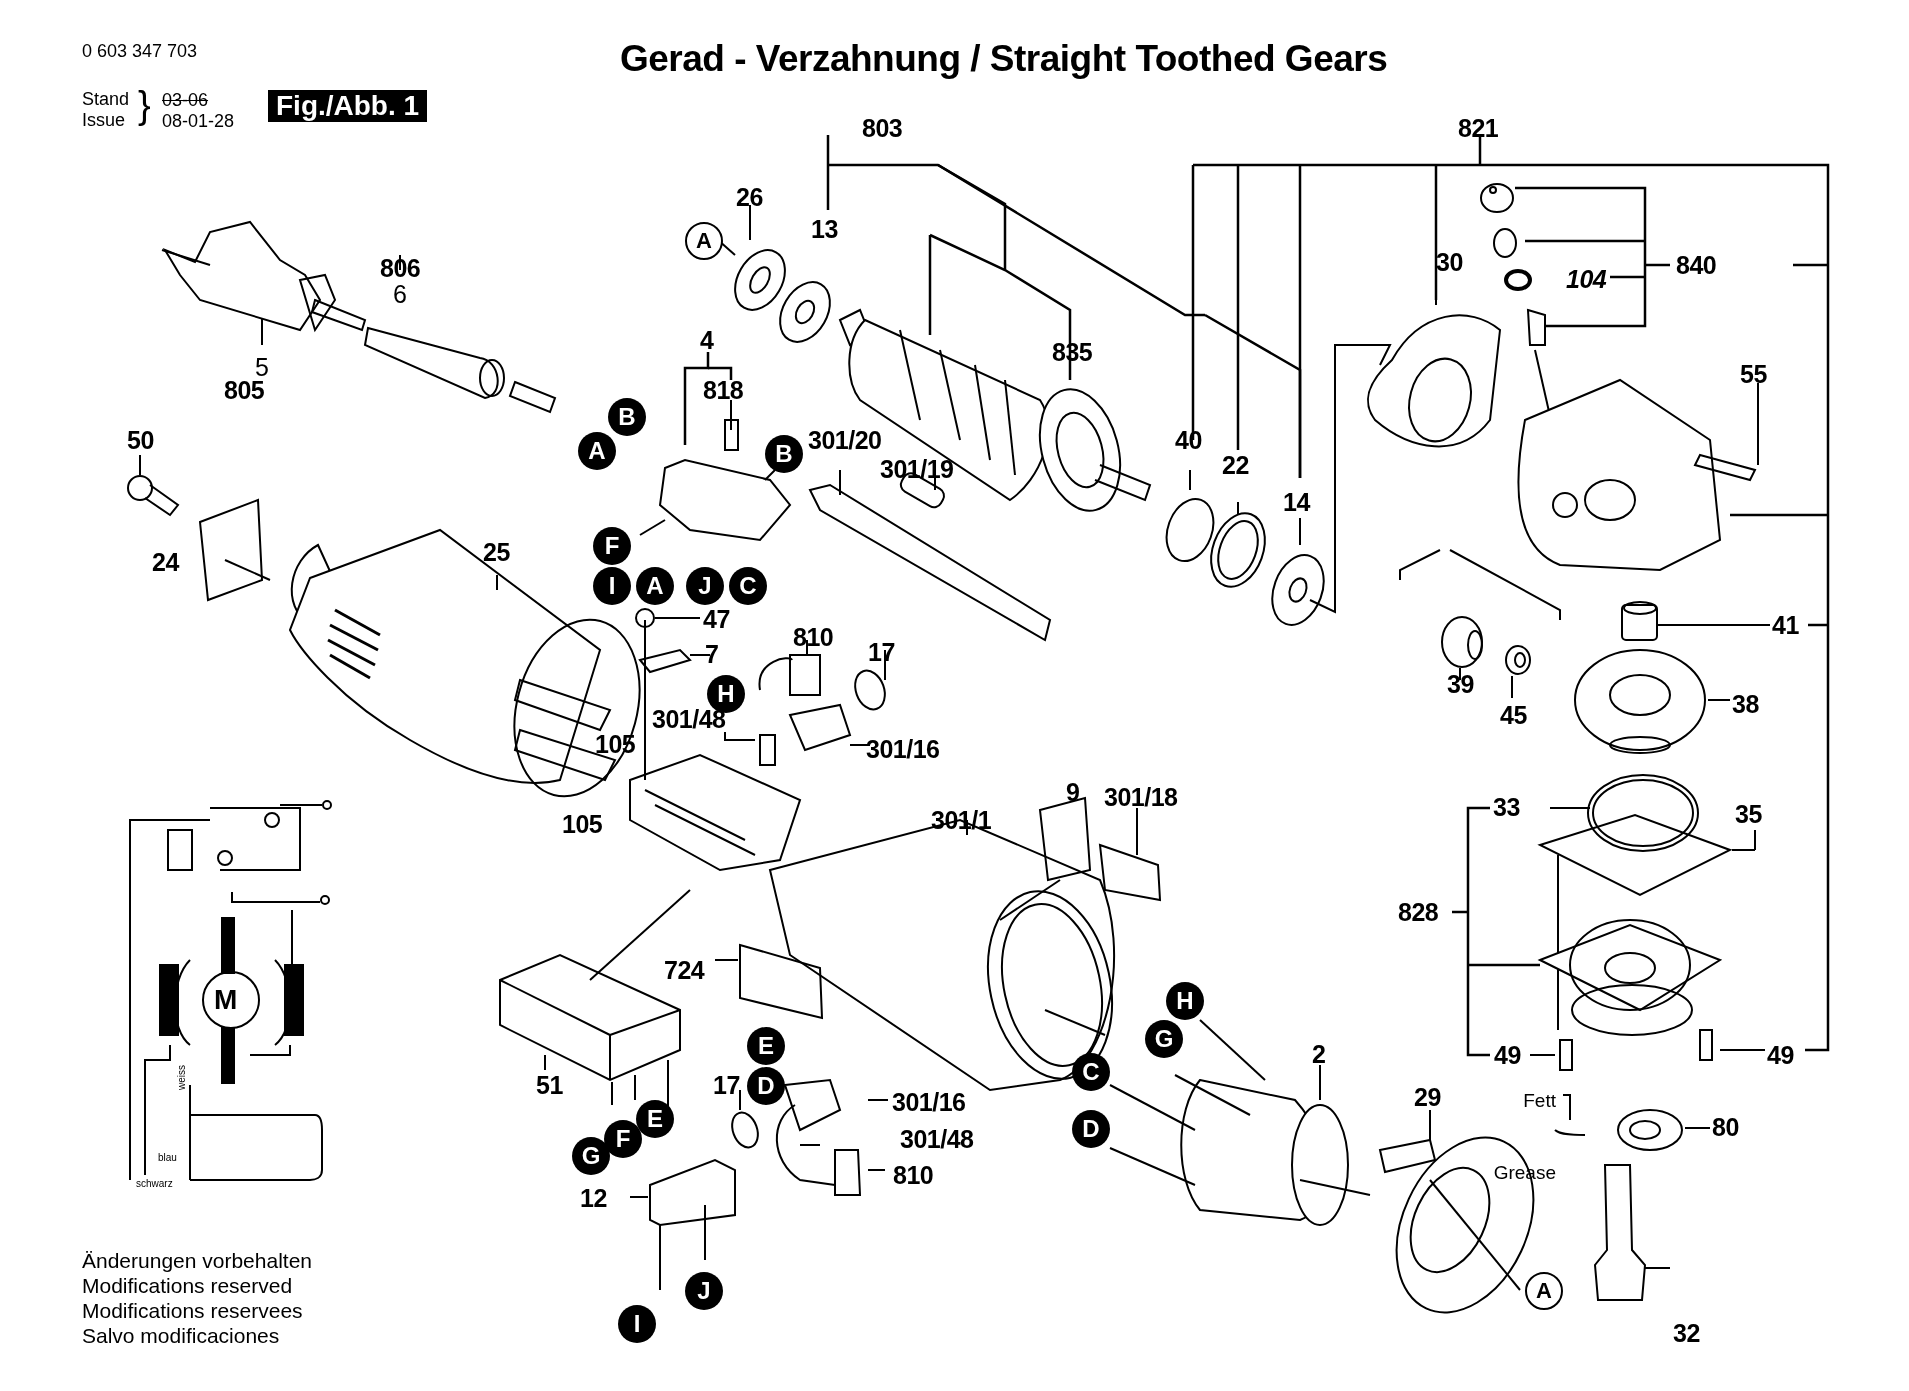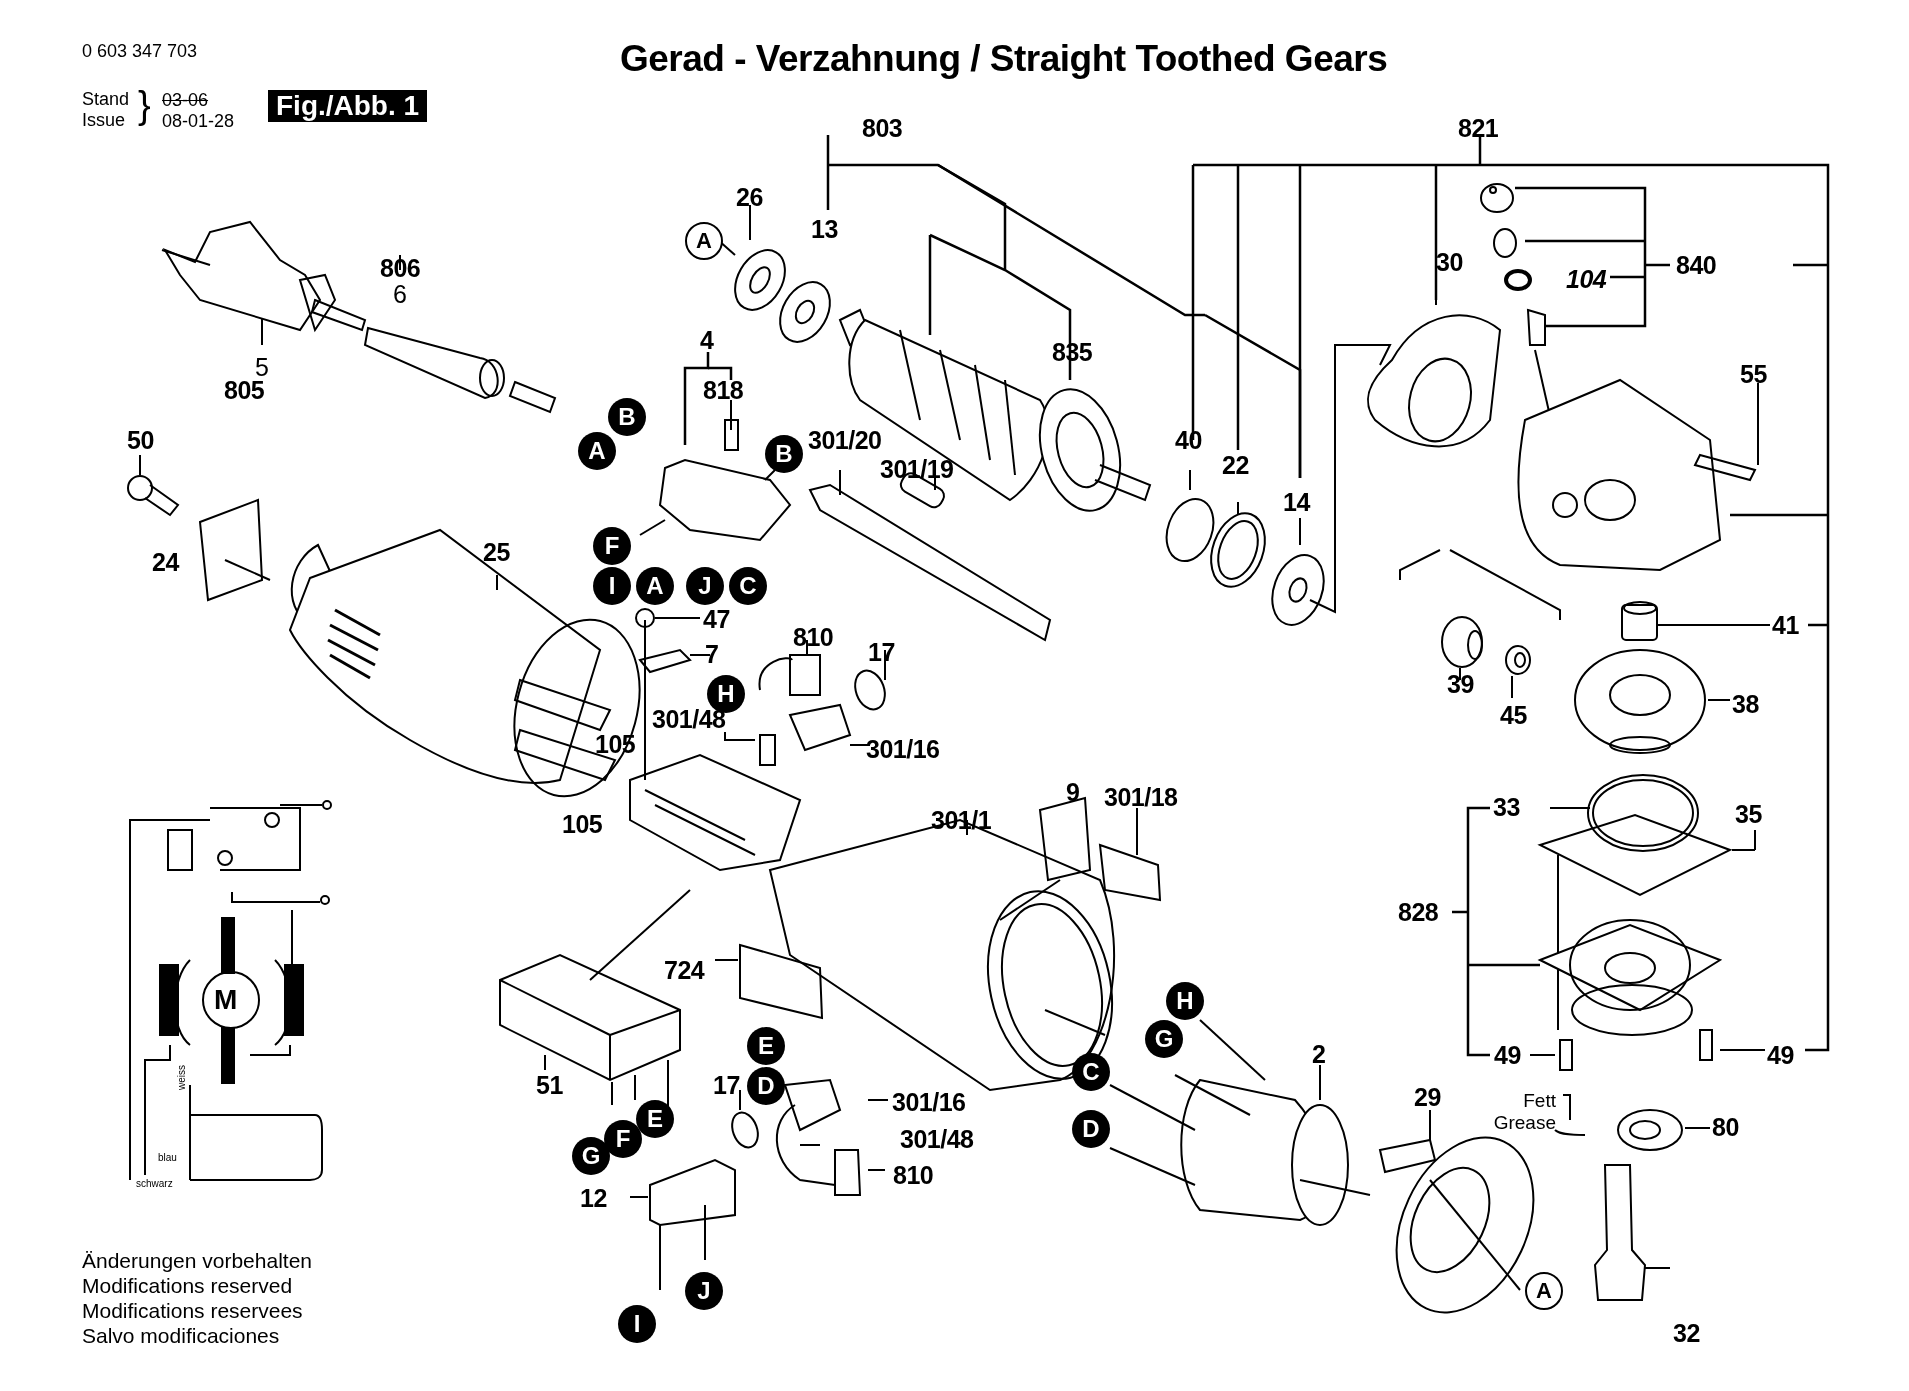--- a/index.html
+++ b/index.html
@@ -427,21 +427,21 @@
 <div class="pn" style="left:892px;top:1090px;">301/16</div>
 <div class="pn" style="left:900px;top:1127px;">301/48</div>
 <div class="pn" style="left:893px;top:1163px;">810</div>
 <div class="pn" style="left:580px;top:1186px;">12</div>
 <div class="pn" style="left:1312px;top:1042px;">2</div>
 <div class="pn" style="left:1414px;top:1085px;">29</div>
 <div class="pn" style="left:1712px;top:1115px;">80</div>
 <div class="pn" style="left:1673px;top:1321px;">32</div>
 
 <div class="grease" style="left:1500px;top:1090px;width:56px;">Fett</div>
-<div class="grease" style="left:1478px;top:1112px;width:78px;">Grease</div>
+<div class="grease" style="left:1478px;top:1162px;width:78px;">Grease</div>
 
 <div class="circ open" style="left:685px;top:222px;">A</div>
 <div class="circ open" style="left:1525px;top:1272px;">A</div>
 <div class="circ" style="left:608px;top:398px;">B</div>
 <div class="circ" style="left:578px;top:432px;">A</div>
 <div class="circ" style="left:765px;top:435px;">B</div>
 <div class="circ" style="left:593px;top:527px;">F</div>
 <div class="circ" style="left:593px;top:567px;">I</div>
 <div class="circ" style="left:636px;top:567px;">A</div>
 <div class="circ" style="left:686px;top:567px;">J</div>

